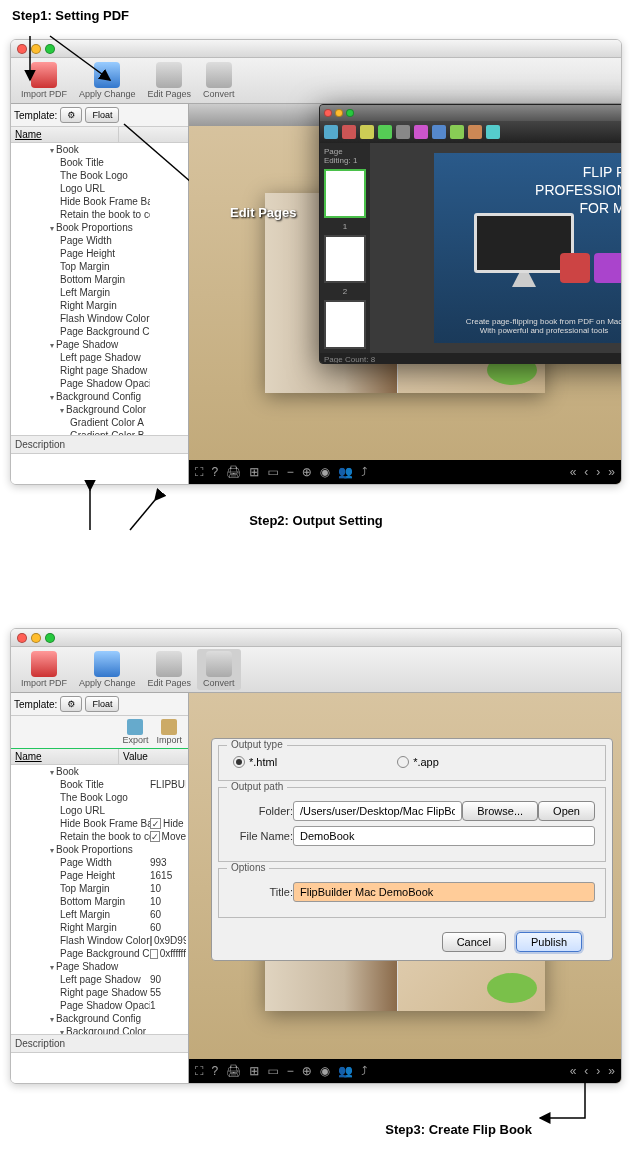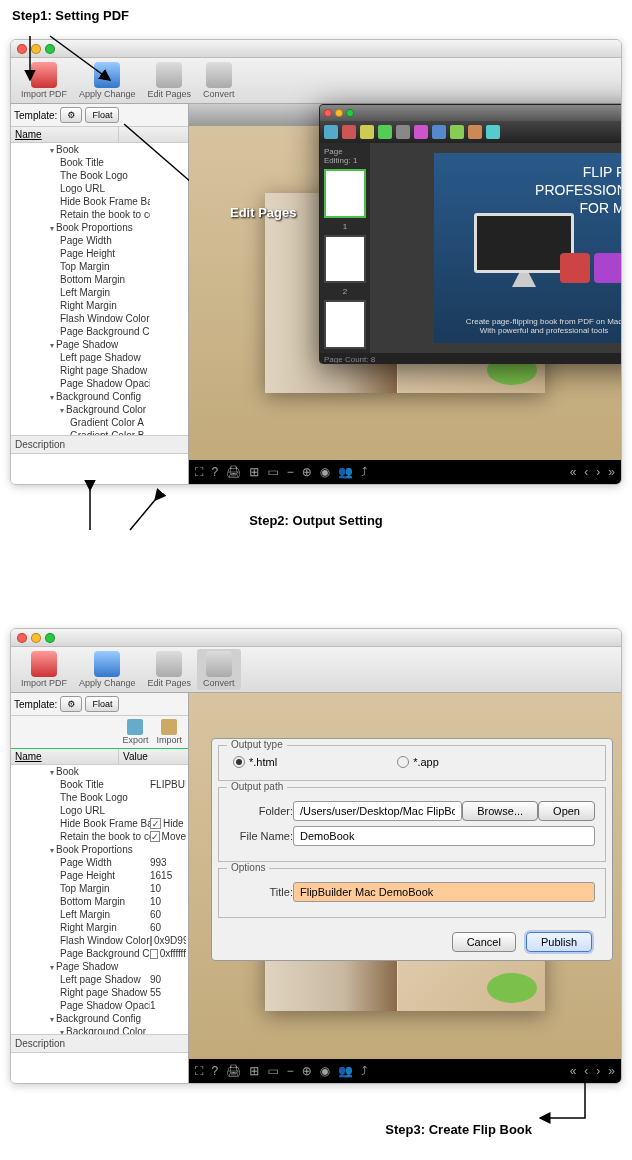--- a/index.html
+++ b/index.html
@@ -88,21 +88,21 @@
 .radio-opt { display: flex; align-items: center; gap: 4px; font-size: 11px; }
 .radio { width: 12px; height: 12px; border-radius: 50%; border: 1px solid #888; display: inline-flex; align-items: center; justify-content: center; }
 .radio.checked::after { content: ""; width: 6px; height: 6px; background: #333; border-radius: 50%; }
 .form-row { display: flex; align-items: center; gap: 0; margin: 5px 0; }
 .form-label { width: 64px; text-align: right; font-size: 11px; color: #333; }
 .form-input { flex: 1; height: 20px; border: 1px solid #999; border-radius: 3px; background: #fff; padding: 2px 6px; font-size: 11px; }
 .form-input.highlight { background: #ffcc99; }
 .mac-btn { padding: 3px 14px; font-size: 11px; border: 1px solid #888; border-radius: 4px; background: linear-gradient(#fff,#ddd); cursor: pointer; }
 .mac-btn.primary { border-color: #4477cc; background: linear-gradient(#eef5ff,#cde0ff); font-weight: 500;}
 .mac-btn.primary.pulse { box-shadow: 0 0 0 2px rgba(68,119,204,0.3); }
-.btn-row { display: flex; justify-content: flex-end; gap: 10px; padding: 8px 20px; }
+.btn-row { display: flex; justify-content: flex-end; gap: 10px; padding: 8px 30px; }
 .checkbox { width: 11px; height: 11px; border: 1px solid #888; background: #fff; display: inline-flex; align-items: center; justify-content: center; }
 .checkbox.checked::after { content: "✓"; font-size: 9px; color: #333; }
 
 svg.annotation { position: absolute; top: 0; left: 0; pointer-events: none; }
 .section { position: relative; }
 .kitchen-bg { background: linear-gradient(90deg,#e0d4c0 0%,#c8b8a0 60%,#8a6a4a 100%); }
 </style>
 </head>
 <body>
 

